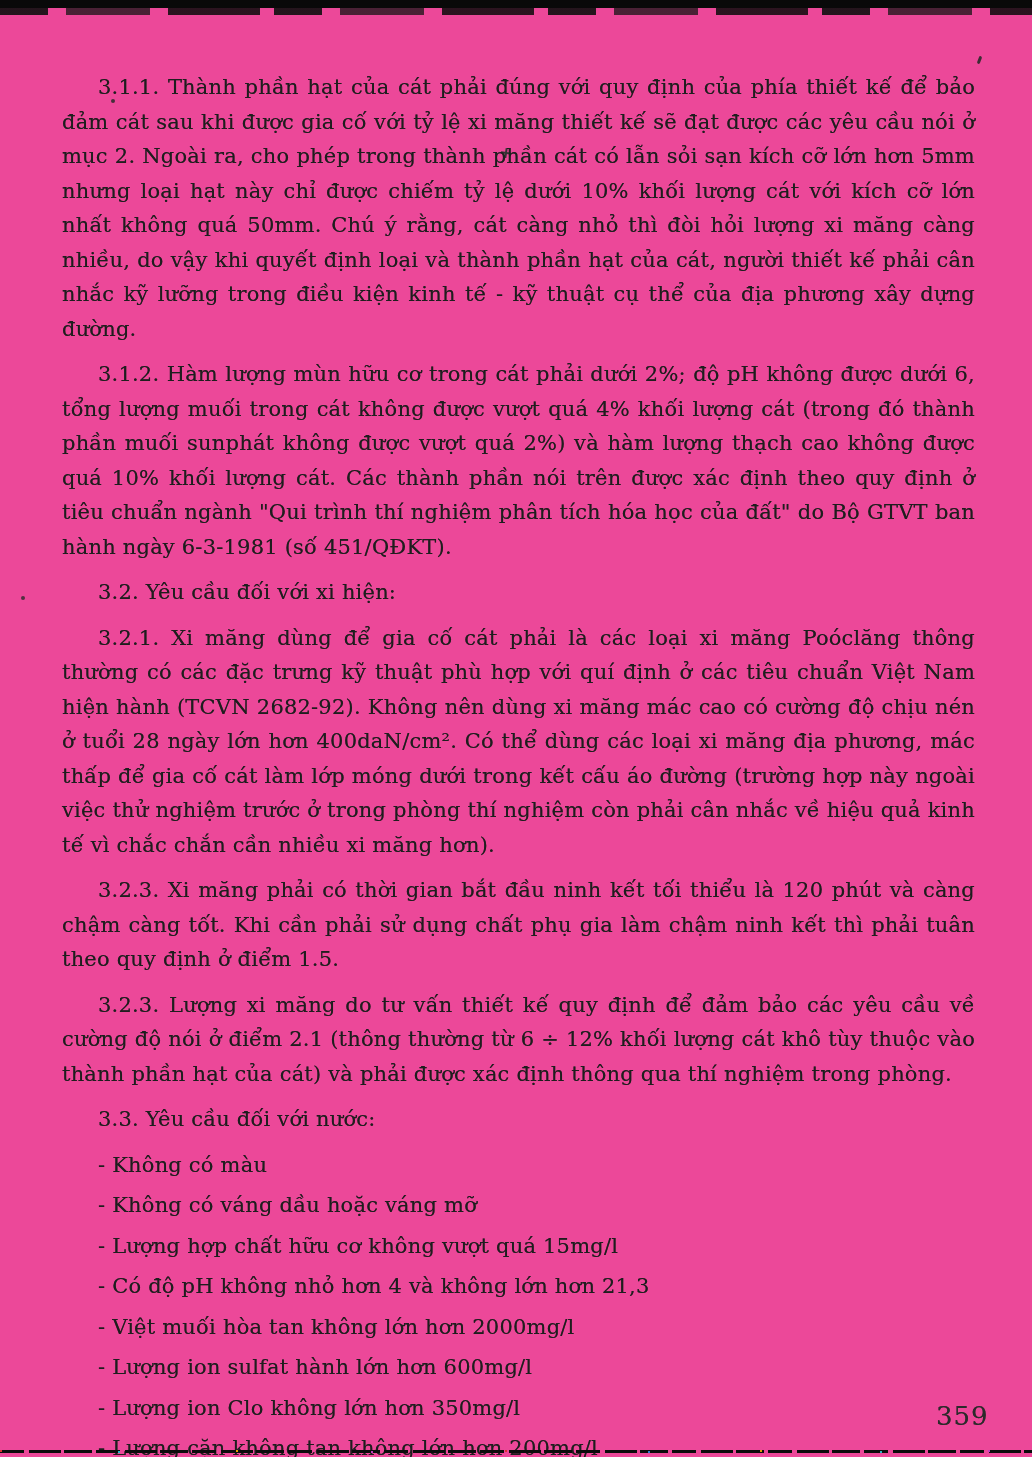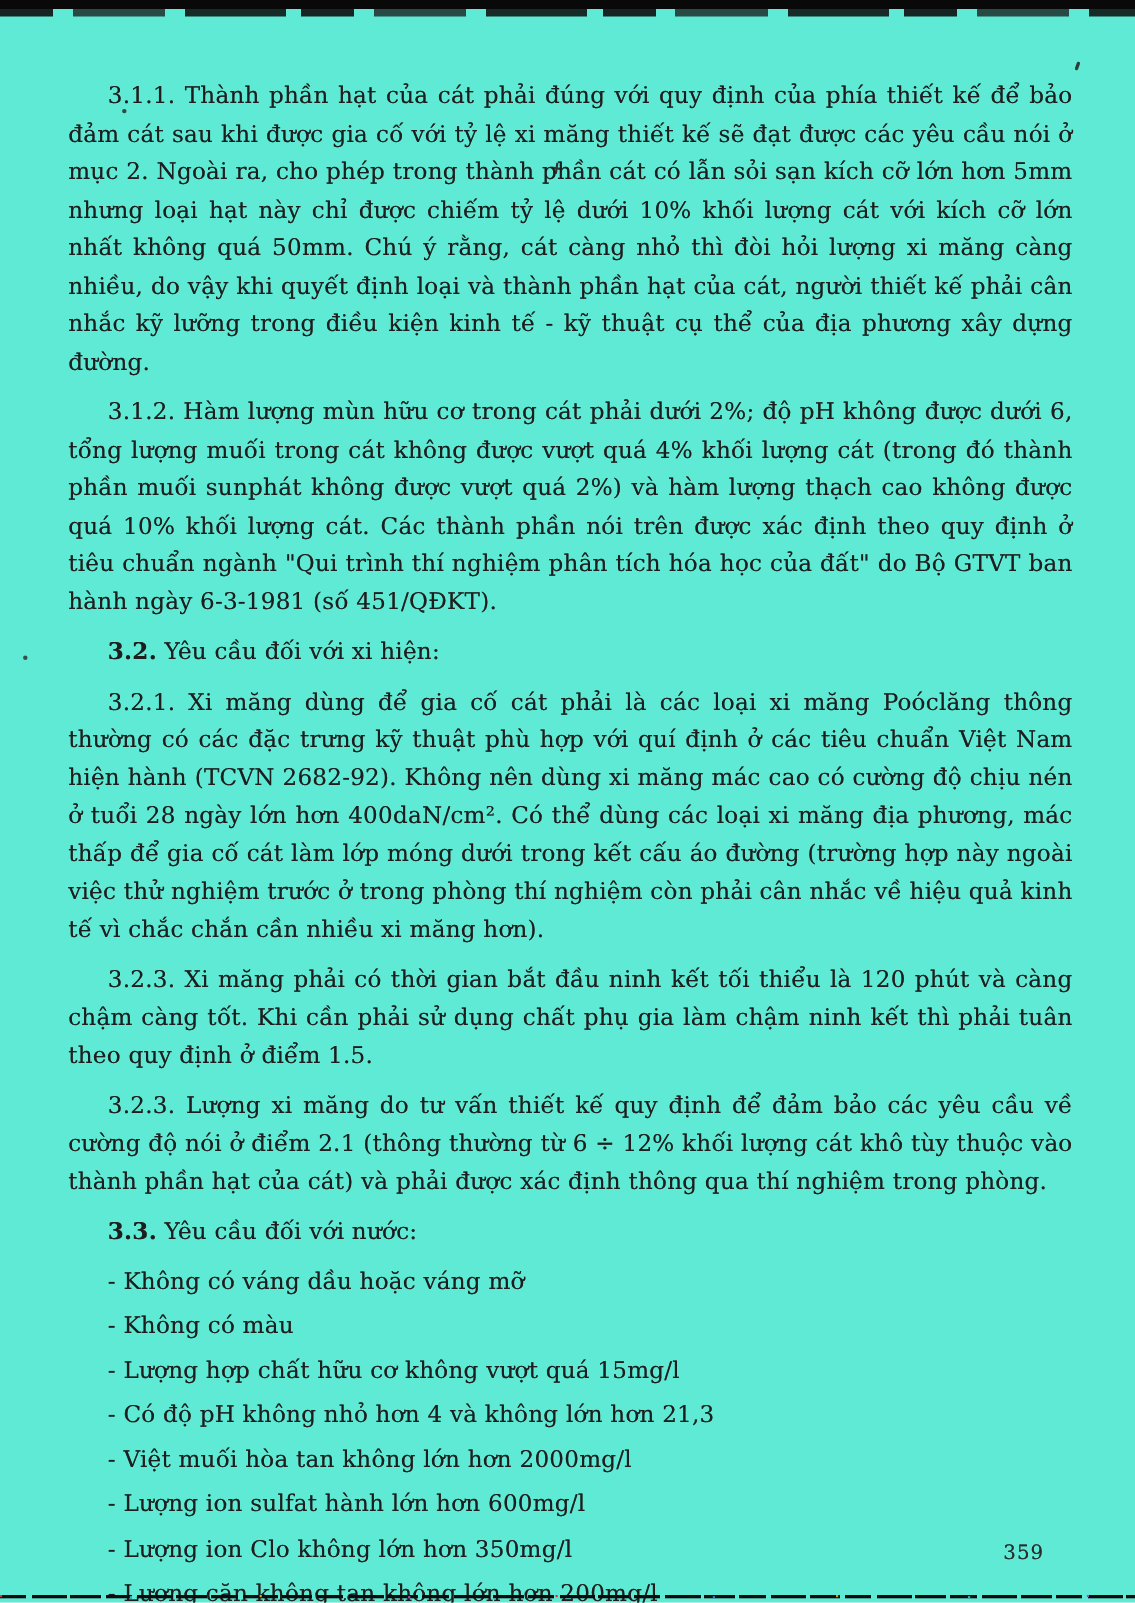--- a/index.html
+++ b/index.html
@@ -5,21 +5,21 @@
 <style>
   html, body {
     margin: 0;
     padding: 0;
     background: #ffffff;
   }
   .page {
     position: relative;
     width: 1032px;
     height: 1457px;
-    background: #5eead4;
+    background: #ec4899;
     overflow: hidden;
     font-family: "DejaVu Serif", "Liberation Serif", serif;
     color: #1e1e1e;
   }
   
   .top-edge {
     position: absolute;
     top: 0; left: 0;
     width: 1032px; height: 15px;
     background:
@@ -65,32 +65,32 @@
     margin: 0 0 11px 0;
     text-indent: 36px;
     text-align: justify;
   }
   .heading {
     margin: 0 0 11px 0;
     text-indent: 36px;
     text-align: left;
   }
   .clause-num { white-space: nowrap; }
-  .heading .clause-num { font-weight: bold; text-align: right; }
+  .heading .clause-num { font-weight: normal; text-align: right; }
   .water-list {
     list-style: none;
     margin: 3px 0 0 0;
     padding: 0 0 0 36px;
   }
   .water-list li { margin: 0 0 6px 0; }
   .page-number {
     position: absolute;
     top: 1401px;
-    left: 912px;
-    font-size: 18px;
+    left: 936px;
+    font-size: 26px;
     letter-spacing: 1px;
     color: #2b2b2b;
     text-shadow: 0 0 0.6px rgba(25,25,25,0.6);
   }
   
   .speck { position: absolute; background: #2a2a2a; }
   .speck-dot-a { top: 99px; left: 111px; width: 4px; height: 4px; border-radius: 50%; opacity: .85; }
   .speck-dot-b { top: 596px; left: 21px; width: 4px; height: 4px; border-radius: 50%; opacity: .8; }
   .speck-mark-plus { top: 148px; left: 505px; width: 2px; height: 10px; transform: rotate(8deg); background: #333; }
   .speck-mark-plus::after {
@@ -121,22 +121,22 @@
 
     <p class="para"><span class="clause-num">3.2.1.</span> <span>Xi măng dùng để gia cố cát phải là các loại xi măng Poóclăng thông thường có các đặc trưng kỹ thuật phù hợp với quí định ở các tiêu chuẩn Việt Nam hiện hành (TCVN 2682-92). Không nên dùng xi măng mác cao có cường độ chịu nén ở tuổi 28 ngày lớn hơn 400daN/cm². Có thể dùng các loại xi măng địa phương, mác thấp để gia cố cát làm lớp móng dưới trong kết cấu áo đường (trường hợp này ngoài việc thử nghiệm trước ở trong phòng thí nghiệm còn phải cân nhắc về hiệu quả kinh tế vì chắc chắn cần nhiều xi măng hơn).</span></p>
 
     <p class="para"><span class="clause-num">3.2.3.</span> <span>Xi măng phải có thời gian bắt đầu ninh kết tối thiểu là 120 phút và càng chậm càng tốt. Khi cần phải sử dụng chất phụ gia làm chậm ninh kết thì phải tuân theo quy định ở điểm 1.5.</span></p>
 
     <p class="para"><span class="clause-num">3.2.3.</span> <span>Lượng xi măng do tư vấn thiết kế quy định để đảm bảo các yêu cầu về cường độ nói ở điểm 2.1 (thông thường từ 6 ÷ 12% khối lượng cát khô tùy thuộc vào thành phần hạt của cát) và phải được xác định thông qua thí nghiệm trong phòng.</span></p>
 
     <p class="heading"><span class="clause-num">3.3.</span> <span>Yêu cầu đối với nước:</span></p>
 
     <ul class="water-list">
+      <li>- Không có màu</li>
       <li>- Không có váng dầu hoặc váng mỡ</li>
-      <li>- Không có màu</li>
       <li>- Lượng hợp chất hữu cơ không vượt quá 15mg/l</li>
       <li>- Có độ pH không nhỏ hơn 4 và không lớn hơn 21,3</li>
       <li>- Việt muối hòa tan không lớn hơn 2000mg/l</li>
       <li>- Lượng ion sulfat hành lớn hơn 600mg/l</li>
       <li>- Lượng ion Clo không lớn hơn 350mg/l</li>
       <li>- Lượng cặn không tan không lớn hơn 200mg/l</li>
     </ul>
 
   </main>
 

